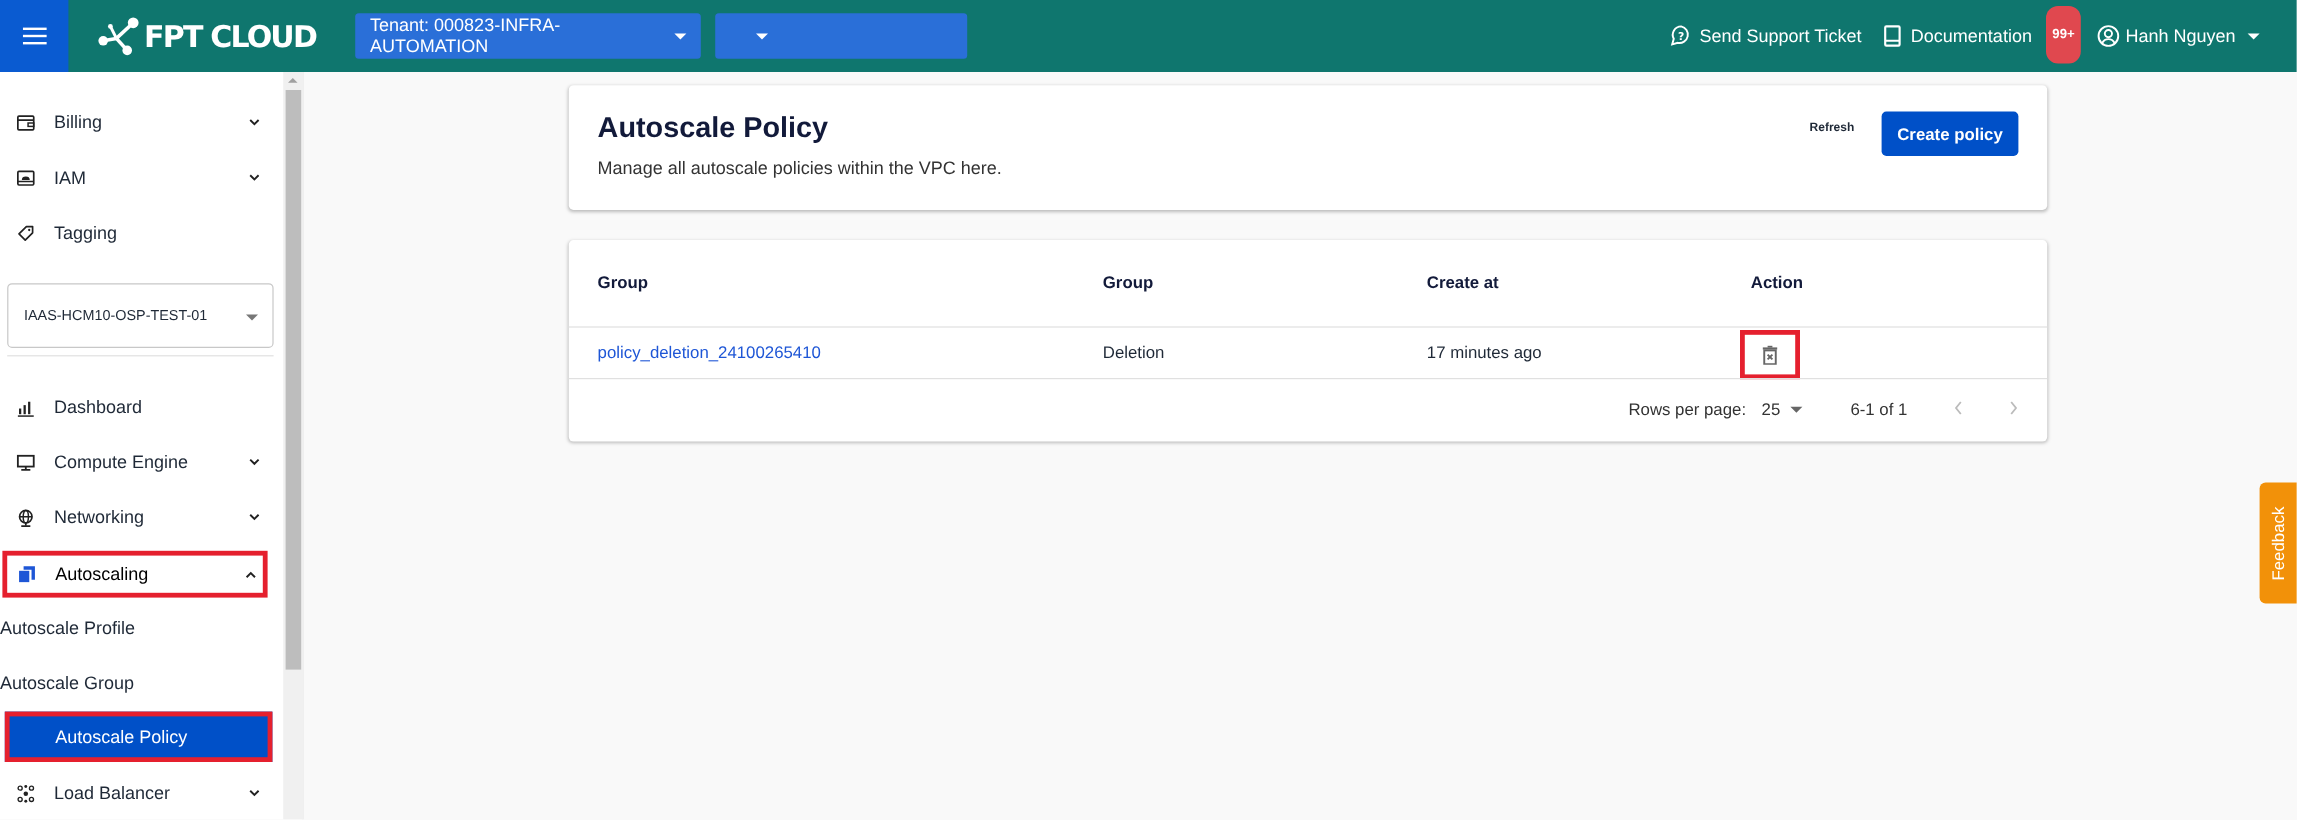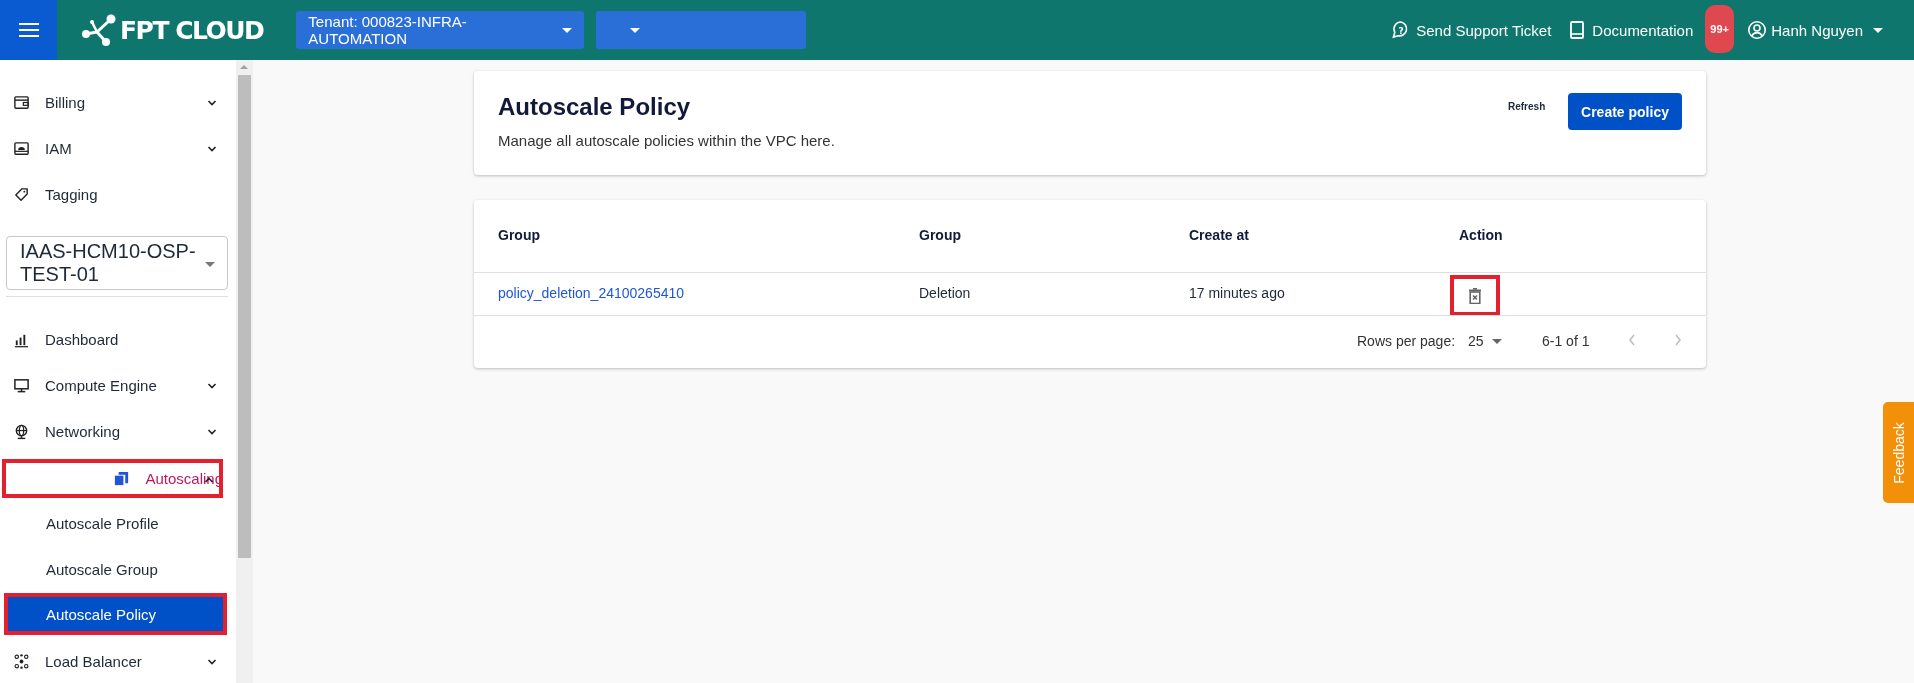--- a/index.html
+++ b/index.html
@@ -29,26 +29,26 @@
   .user svg { width: 20px; height: 20px; margin-right: 4px; }
   .user .caret { width: 0; height: 0; border-left: 5px solid transparent; border-right: 5px solid transparent; border-top: 5px solid #fff; margin-left: 10px; }
 
   
   .sidebar { position: absolute; left: 0; top: 60px; width: 253px; height: 623px; background: #fff; border-right: 1px solid #e5e5e5; }
   .nav-item { position: absolute; left: 0; width: 228px; height: 44px; display: flex; align-items: center; font-size: 15px; color: #1f2937; cursor: pointer; }
   .nav-item .icon { width: 18px; height: 18px; margin-left: 12px; margin-right: 15px; display: flex; align-items: center; justify-content: center; }
   .nav-item .icon svg { width: 17px; height: 17px; }
   .nav-item .chev { position: absolute; right: 10px; top: 15px; width: 12px; height: 12px; }
   .nav-item .chev svg { width: 12px; height: 12px; }
-  .nav-sub { position: absolute; left: 0; width: 228px; height: 44px; display: flex; align-items: center; padding-left: 46px; font-size: 15px; color: #1f2937; cursor: pointer; }
+  .nav-sub { position: absolute; left: 0; width: 228px; height: 44px; display: flex; align-items: center; font-size: 15px; color: #1f2937; cursor: pointer; }
   .hl-box { outline: 4px solid #e5202e; outline-offset: -4px; }
-  #nav-autoscaling { left: 2px; width: 221px; color: #be185d; justify-content: flex-end; }
+  #nav-autoscaling { left: 2px; width: 221px; color: #000000; }
   #nav-autoscaling .icon { margin-left: 11px; }
   #nav-policy { left: 4px; width: 223px; background: #0050c8; color: #fff; padding-left: 42px; }
-  .vpc-select { position: absolute; left: 6px; top: 176px; width: 222px; height: 54px; border: 1px solid #c8c8c8; border-radius: 4px; display: flex; align-items: center; padding-left: 13px; font-size: 20px; color: #1f2937; cursor: pointer; }
+  .vpc-select { position: absolute; left: 6px; top: 176px; width: 222px; height: 54px; border: 1px solid #c8c8c8; border-radius: 4px; display: flex; align-items: center; padding-left: 13px; font-size: 12px; color: #1f2937; cursor: pointer; }
   .vpc-select .caret { position: absolute; right: 12px; top: 25px; width: 0; height: 0; border-left: 5px solid transparent; border-right: 5px solid transparent; border-top: 5px solid #777; }
   .side-divider { position: absolute; left: 6px; top: 236px; width: 222px; height: 1px; background: #e0e0e0; }
   .scrollbar { position: absolute; left: 236px; top: 0; width: 17px; height: 623px; background: #f0f0f0; }
   .scroll-up { position: absolute; left: 4px; top: 5px; width: 0; height: 0; border-left: 4px solid transparent; border-right: 4px solid transparent; border-bottom: 4px solid #a0a0a0; }
   .scroll-thumb { position: absolute; left: 2px; top: 15px; width: 13px; height: 483px; background: #bdbdbd; }
 
   
   .card { position: absolute; background: #fff; border-radius: 4px; box-shadow: 0 1px 3px rgba(0,0,0,0.25); }
   #header-card { left: 474px; top: 71px; width: 1232px; height: 104px; }
   .page-title { position: absolute; left: 24px; top: 22px; font-size: 24px; font-weight: bold; color: #121a3a; }

